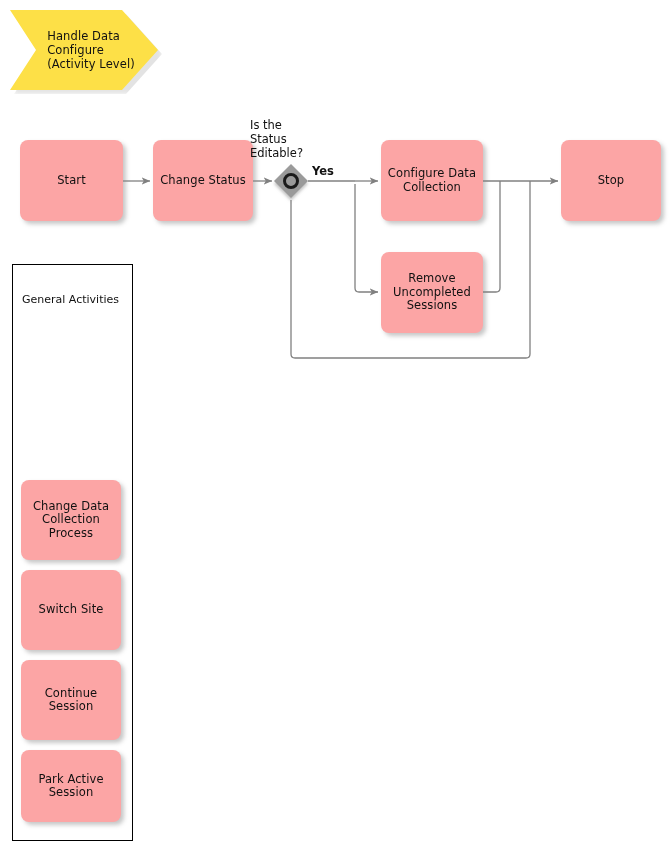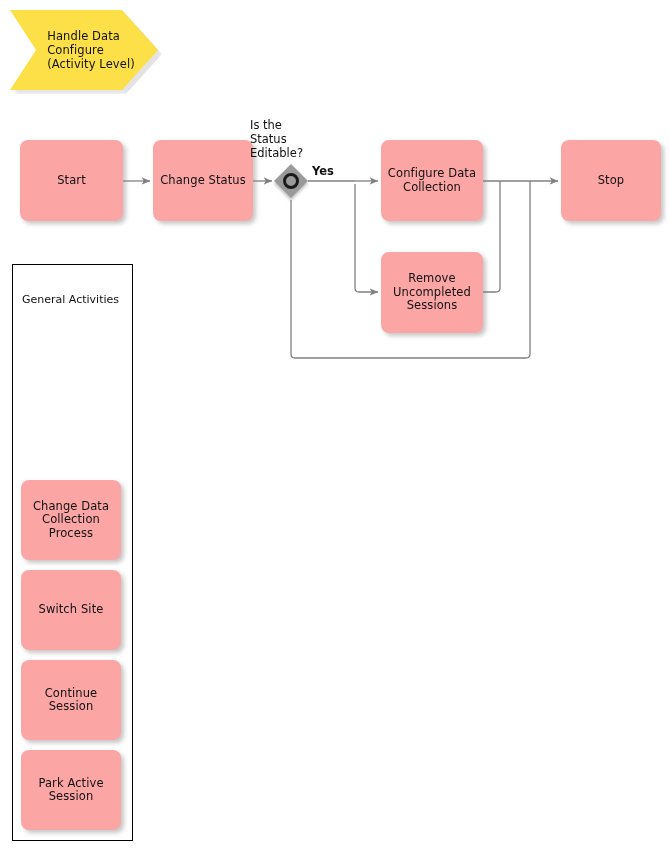--- a/index.html
+++ b/index.html
@@ -210,15 +210,15 @@
   <div class="panel-title">General Activities</div>
 
 
 
   <div class="act" style="left:21px;top:480px;width:100px;height:80px;">Change Data Collection Process</div>
 
   <div class="act" style="left:21px;top:570px;width:100px;height:80px;">Switch Site</div>
 
   <div class="act" style="left:21px;top:660px;width:100px;height:80px;">Continue Session</div>
 
-  <div class="act" style="left:21px;top:750px;width:100px;height:80px;">Park Active Session</div>
+  <div class="act" style="left:21px;top:750px;width:100px;height:72px;">Park Active Session</div>
 
 </div>
 
 </body></html>

